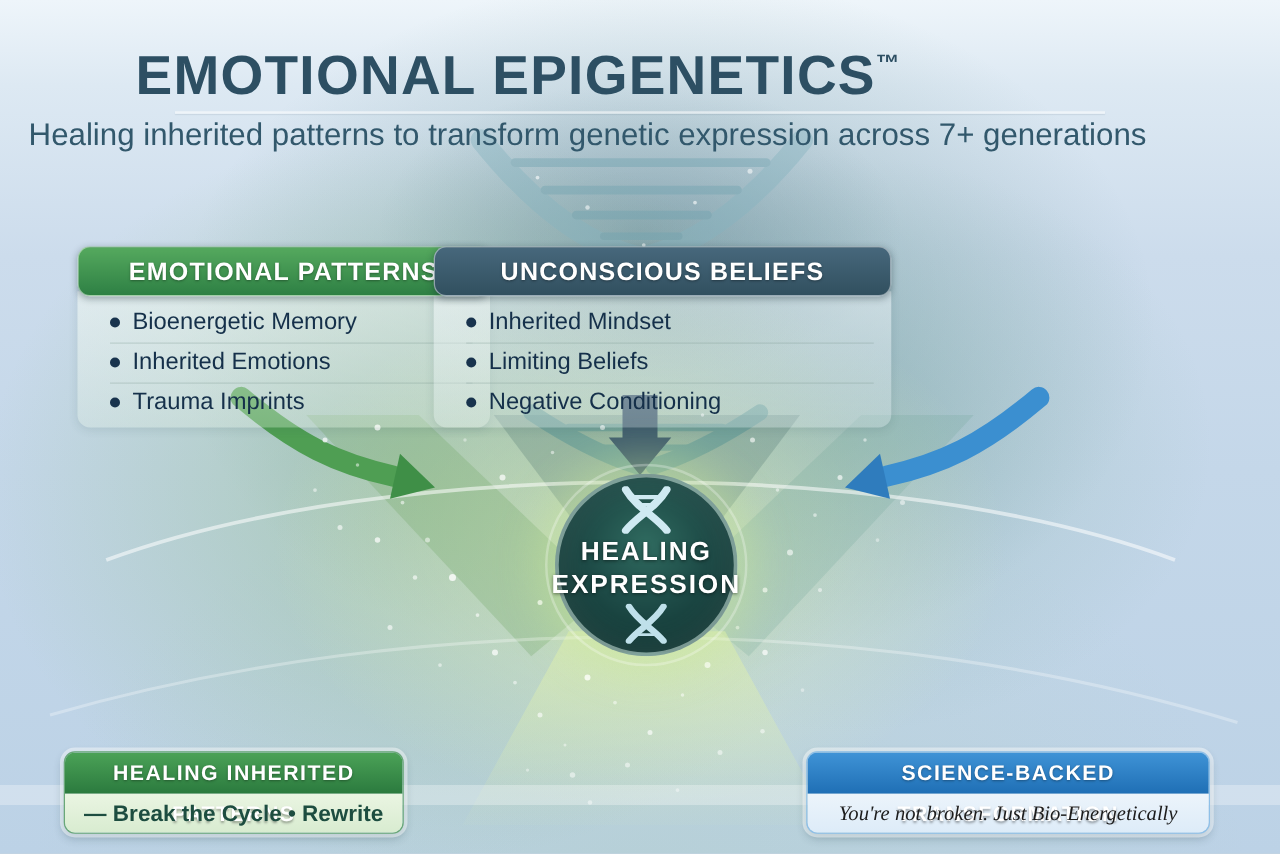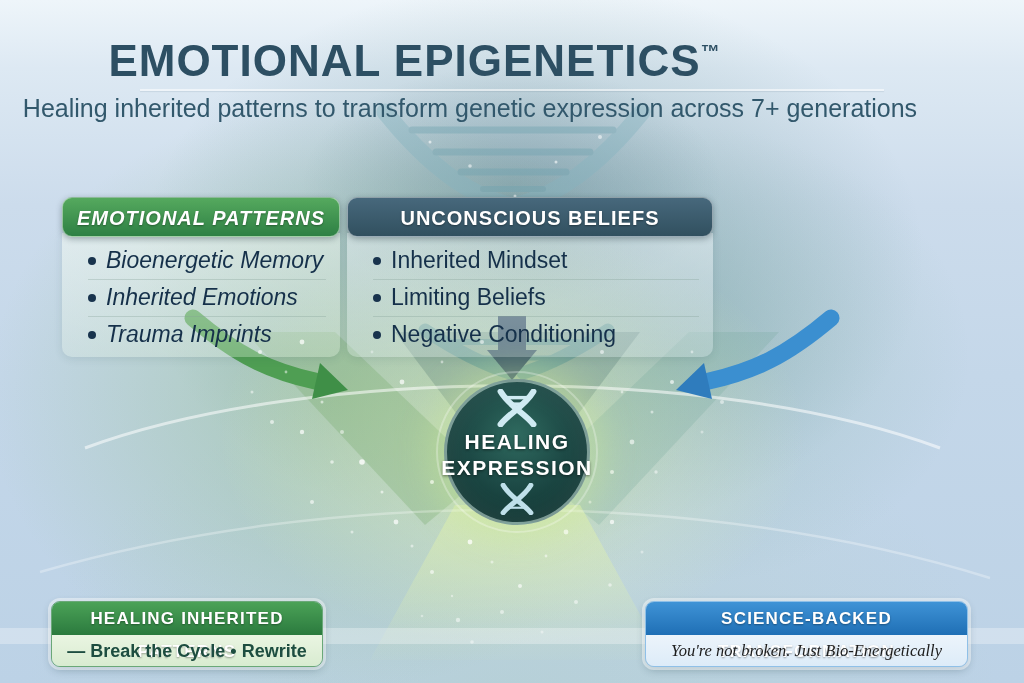--- a/index.html
+++ b/index.html
@@ -33,21 +33,21 @@
     box-shadow:0 2px 6px rgba(20,40,50,.35);text-shadow:0 1px 2px rgba(0,0,0,.35);
     position:relative;z-index:2;box-sizing:border-box;}
   .hdr-green{background:linear-gradient(180deg,#55a95e,#2e8044);}
   .hdr-slate{background:linear-gradient(180deg,#47687c,#31505f);}
   .hdr-blue{background:linear-gradient(180deg,#4e9bd8,#2d7dbf);}
   .col-body{list-style:none;margin:-4px 0 0 0;padding:10px 14px 4px 26px;border-radius:0 0 10px 10px;
     box-shadow:0 2px 8px rgba(40,70,80,.12);position:relative;z-index:1;}
   .body-green{background:linear-gradient(180deg,rgba(246,252,243,.50),rgba(230,242,230,.30));}
   .body-slate{background:linear-gradient(180deg,rgba(244,249,252,.48),rgba(232,241,246,.28));}
   .body-blue{background:linear-gradient(180deg,rgba(240,248,253,.52),rgba(228,240,250,.32));}
-  .col-body li{display:flex;align-items:center;gap:10px;font-size:23px;color:#15304a;
+  .col-body li{display:flex;align-items:center;gap:10px;font-size:19px;color:#15304a;
     padding:4px 0 5px 0;border-bottom:1px solid rgba(130,160,150,.32);}
   .col-body li:last-child{border-bottom:none;text-align:right;}
   .dot{width:8px;height:8px;border-radius:50%;flex:0 0 8px;}
   .dot-dark{background:#18334d;}
   .dot-blue{background:#2b6aa6;}
 
   
   .genetic-circle{position:absolute;left:444px;top:379px;width:146px;height:146px;border-radius:50%;
     background:radial-gradient(circle at 50% 38%, #2f6a5f 0%, #1d4a46 45%, #123835 75%, #0d2c2c 100%);
     border:3px solid rgba(210,235,225,.55);box-sizing:border-box;
@@ -190,21 +190,21 @@
         <circle cx="610" cy="585" r="1.8" opacity=".5"></circle>
     </g>
   </svg>
 
   <div class="band"></div>
 
   <h1 class="title"><span>EMOTIONAL EPIGENETICS</span><sup>™</sup></h1>
   <div class="title-rule"></div>
   <p class="subtitle">Healing inherited patterns to transform genetic expression across 7+ generations</p>
 
-  <section class="col" style="left:62px;width:278px;font-style:italic;">
+  <section class="col" style="left:62px;width:330px;">
     <div class="col-header hdr-green">EMOTIONAL PATTERNS</div>
     <ul class="col-body body-green">
       <li>
           <span class="dot dot-dark"></span>
           <span>Bioenergetic Memory</span>
         </li>
       <li>
           <span class="dot dot-dark"></span>
           <span>Inherited Emotions</span>
         </li>

